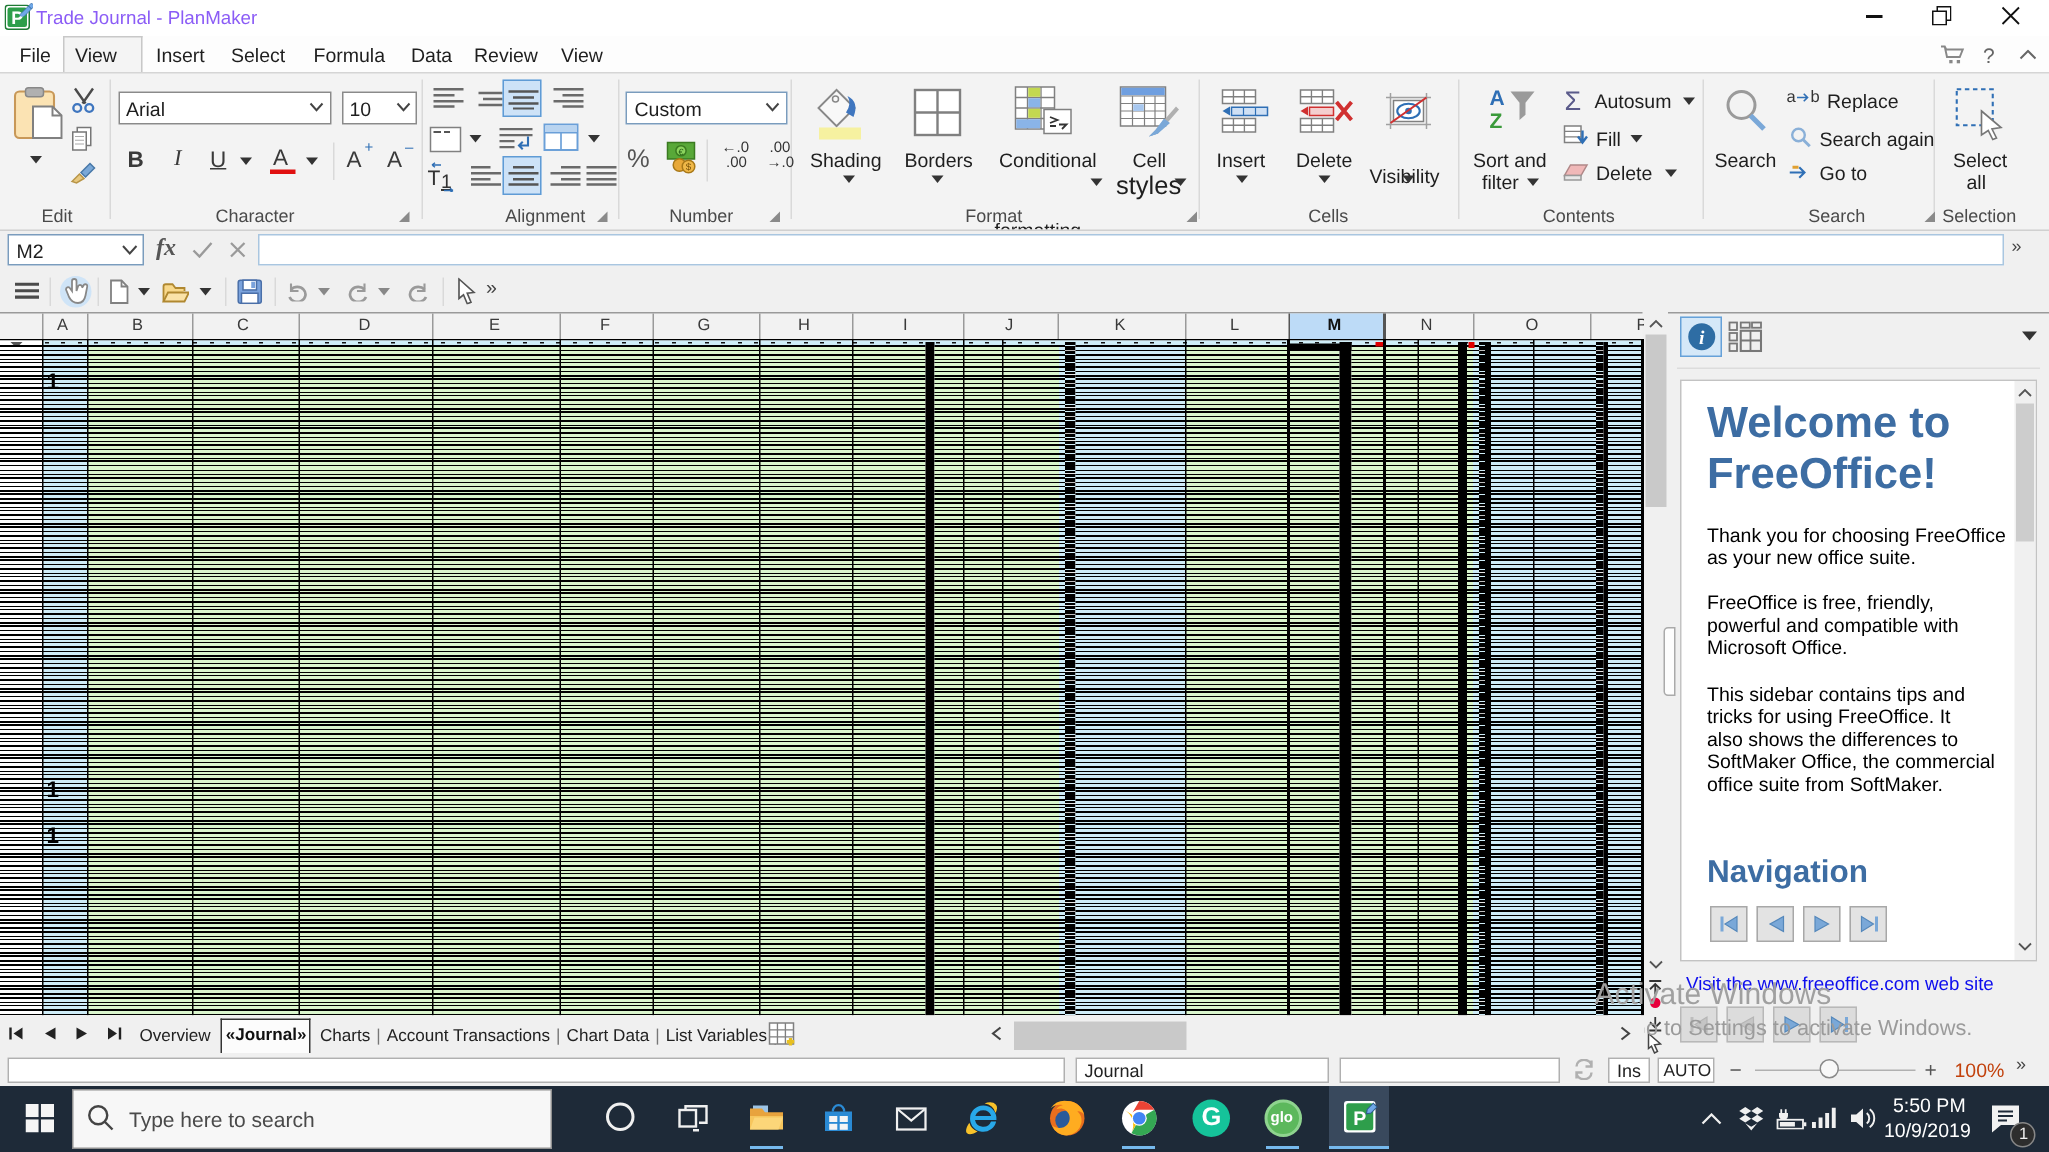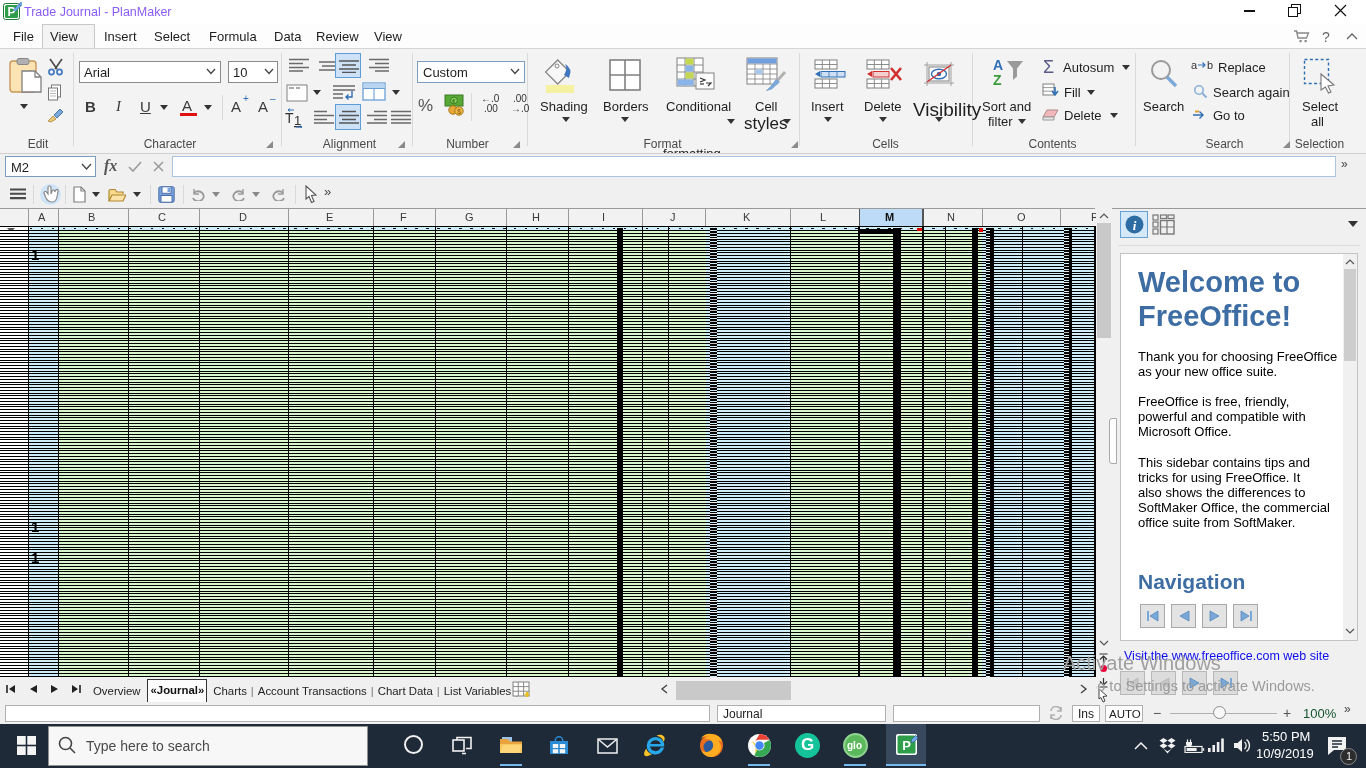--- a/index.html
+++ b/index.html
@@ -71,21 +71,21 @@
 <div class="sep" style="left:281px;top:53px;height:93px;"></div>
 <div class="sep" style="left:412px;top:53px;height:93px;"></div>
 <div class="sep" style="left:527px;top:53px;height:93px;"></div>
 <div class="sep" style="left:799px;top:53px;height:93px;"></div>
 <div class="sep" style="left:972px;top:53px;height:93px;"></div>
 <div class="sep" style="left:1135px;top:53px;height:93px;"></div>
 <div class="sep" style="left:1289px;top:53px;height:93px;"></div>
 
 <div class="glabel" style="left:8px;top:137px;width:60px;">Edit</div>
 <div class="glabel" style="left:100px;top:137px;width:140px;">Character</div>
-<div class="glabel" style="left:302px;top:137px;width:95px;">Alignment</div>
+<div class="glabel" style="left:316px;top:137px;width:95px;">Alignment</div>
 <div class="glabel" style="left:420px;top:137px;width:95px;">Number</div>
 <div class="glabel" style="left:615px;top:137px;width:95px;">Format</div>
 <div class="glabel" style="left:838px;top:137px;width:95px;">Cells</div>
 <div class="glabel" style="left:1005px;top:137px;width:95px;">Contents</div>
 <div class="glabel" style="left:1177px;top:137px;width:95px;">Search</div>
 <div class="glabel" style="left:1272px;top:137px;width:95px;">Selection</div>
 <div class="corner" style="left:266px;top:141px;"></div>
 <div class="corner" style="left:398px;top:141px;"></div>
 <div class="corner" style="left:513px;top:141px;"></div>
 <div class="corner" style="left:791px;top:141px;"></div>
@@ -269,21 +269,21 @@
       </svg>
 <div class="txt" style="left:864px;top:99px;font-size:13px;">Delete</div>
 <div class="dd" style="left:879px;top:117px;"></div>
 <svg class="abs" style="left:922px;top:59px" width="34" height="30" viewBox="0 0 34 30">
         <path d="M5 3 v24 M29 3 v24 M2 6 h30 M2 24 h30" stroke="#a0a0a0" stroke-width="1"></path>
         <rect x="7" y="8" width="20" height="14" fill="#fff" stroke="#808080"></rect>
         <ellipse cx="17" cy="15" rx="7.5" ry="4.8" fill="none" stroke="#2f6fb5" stroke-width="1.4"></ellipse>
         <circle cx="17" cy="15" r="2.2" fill="#2f6fb5"></circle>
         <path d="M5 23 L29 6" stroke="#d03030" stroke-width="1.4"></path>
       </svg>
-<div class="txt" style="left:913px;top:99px;font-size:19px;">Visibility</div>
+<div class="txt" style="left:913px;top:110px;font-size:13px;">Visibility</div>
 <div class="dd" style="left:935px;top:117px;"></div>
 
 <svg class="abs" style="left:992px;top:57px" width="34" height="34" viewBox="0 0 34 34">
         <text x="1" y="13" font-size="14" font-weight="bold" fill="#2f6fb5">A</text>
         <text x="1" y="28" font-size="14" font-weight="bold" fill="#3a9a3a">Z</text>
         <path d="M15 4 h16 l-6 7.5 v8 l-4 3.5 v-11.5 z" fill="#9a9a9a"></path>
       </svg>
 <div class="txt" style="left:982px;top:99px;font-size:13px;">Sort and</div>
 <div class="txt" style="left:988px;top:114px;font-size:13px;">filter</div>
 <div class="dd" style="left:1018px;top:119px;"></div>
@@ -642,21 +642,21 @@
         <path d="M13 9 a5 4.5 0 0 1 -10 0 m0 4 v-4 h4" fill="none" stroke="#b0b0b0" stroke-width="1.6"></path>
       </svg>
 <div class="wfield" style="left:1072px;top:705px;width:28px;"></div>
 <div class="txt" style="left:1078px;top:707px;font-size:12px;color:#222;">Ins</div>
 <div class="wfield" style="left:1105px;top:705px;width:38px;"></div>
 <div class="txt" style="left:1109px;top:708px;font-size:11.5px;color:#222;">AUTO</div>
 <div class="txt" style="left:1153px;top:705px;font-size:14px;color:#555;">−</div>
 <div class="abs" style="left:1170px;top:712.5px;width:107px;height:1.5px;background:#b0b0b0;"></div>
 <div class="abs" style="left:1213px;top:706px;width:13px;height:13px;border-radius:50%;background:#f8f8f8;border:1.5px solid #8a8a8a;"></div>
 <div class="txt" style="left:1283px;top:705px;font-size:14px;color:#555;">+</div>
-<div class="txt" style="left:1303px;top:706px;font-size:13px;color:#14532d;">100%</div>
+<div class="txt" style="left:1303px;top:706px;font-size:13px;color:#c2410c;">100%</div>
 <div class="txt" style="left:1344px;top:702px;font-size:12px;color:#444;">»</div>
 </div>
 
 <div id="taskbar">
 <div class="abs" style="left:0;top:724px;width:1366px;height:44px;background:#1e2a38;"></div>
 <svg class="abs" style="left:17px;top:736px" width="19" height="19">
         <rect x="0" y="0" width="8.7" height="8.7" fill="#f5f5f5"></rect>
         <rect x="10.3" y="0" width="8.7" height="8.7" fill="#f5f5f5"></rect>
         <rect x="0" y="10.3" width="8.7" height="8.7" fill="#f5f5f5"></rect>
         <rect x="10.3" y="10.3" width="8.7" height="8.7" fill="#f5f5f5"></rect>

